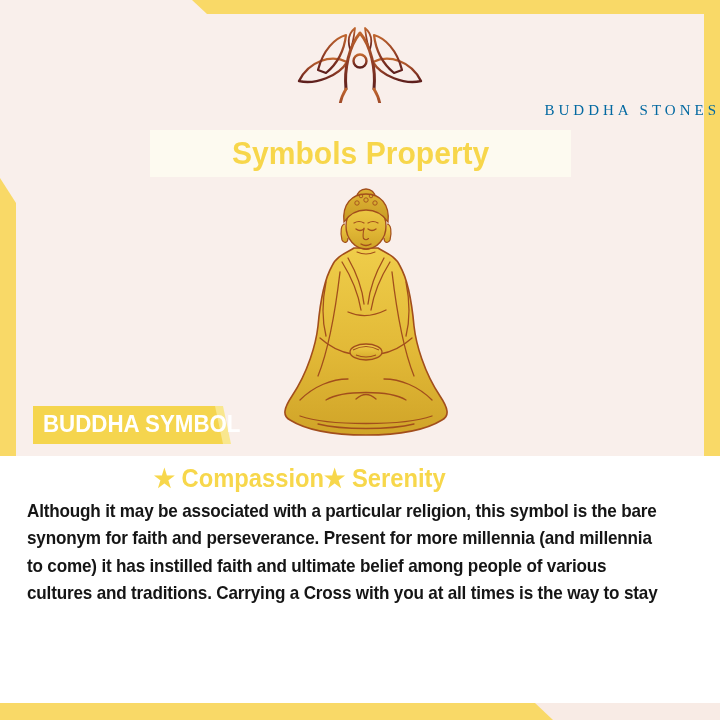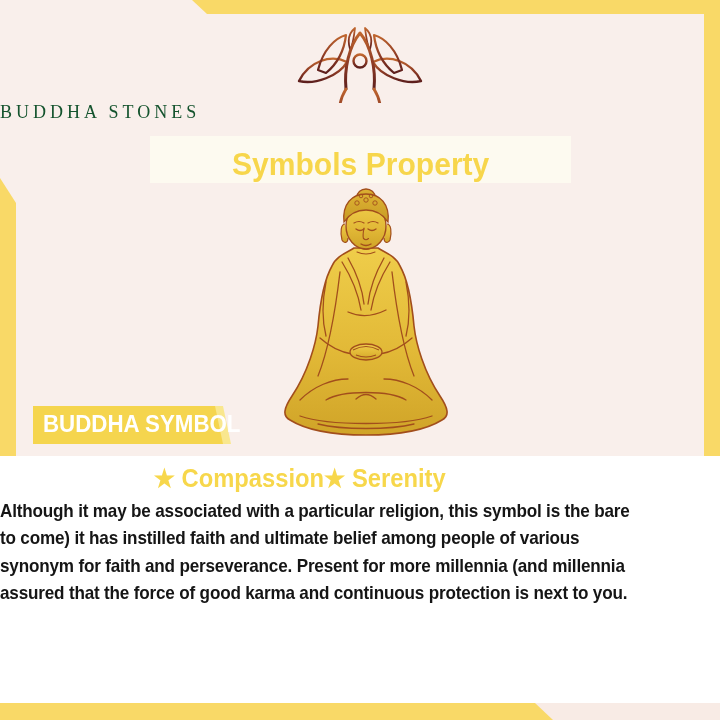--- a/index.html
+++ b/index.html
@@ -15,27 +15,27 @@
   .ribbon-right{right:0;top:0;width:16px;height:543px;
     clip-path:polygon(0 0,16px 0,16px 543px,0 522px);}
   .ribbon-left{left:0;top:178px;width:16px;height:542px;
     clip-path:polygon(0 0,16px 25px,16px 542px,0 542px);}
   .band-bottom-pink{position:absolute;left:0;top:703px;width:720px;height:17px;background:#f8ebe5;}
   .ribbon-bottom{left:0;top:703px;width:553px;height:17px;
     clip-path:polygon(0 0,535px 0,553px 17px,0 17px);}
   
   .logo{position:absolute;left:295px;top:27px;width:130px;height:76px;}
   .brand-name{
-    position:absolute;left:0;top:102px;width:720px;text-align:left;
-    font-family:"Liberation Serif", serif;font-size:18px;letter-spacing:4px;
-    color:#14532d;font-weight:400;
+    position:absolute;left:0;top:102px;width:720px;text-align:right;
+    font-family:"Liberation Serif", serif;font-size:15px;letter-spacing:4px;
+    color:#0369a1;font-weight:400;
   }
   .title-banner{
-    position:absolute;left:150px;top:136px;width:421px;height:47px;
-    background:#fdfaf0;display:flex;align-items:flex-end;justify-content:center;
+    position:absolute;left:150px;top:130px;width:421px;height:47px;
+    background:#fdfaf0;display:flex;align-items:center;justify-content:center;
   }
   .title-banner span{
     display:inline-block;transform:scaleX(.97);transform-origin:center;
     font-size:31px;font-weight:700;color:#f7d64b;letter-spacing:0;
   }
   
   .buddha{position:absolute;left:278px;top:186px;width:176px;height:256px;}
   
   .badge{position:absolute;left:33px;top:406px;width:198px;height:38px;}
   .badge .sliver{position:absolute;left:0;top:0;width:198px;height:38px;background:#f9e78e;
@@ -50,21 +50,21 @@
   
   .white-section{position:absolute;left:0;top:456px;width:720px;height:247px;background:#ffffff;}
   .traits{
     position:absolute;left:0;top:8px;width:600px;text-align:center;
   }
   .traits span{
     display:inline-block;transform:scaleX(.95);transform-origin:center;
     font-size:25px;font-weight:700;color:#f7d74b;white-space:nowrap;
   }
   .desc{position:absolute;left:0;top:41px;width:720px;}
-  .desc .line{height:27.4px;white-space:nowrap;}
+  .desc .line{height:27.4px;padding-left:27px;white-space:nowrap;}
   .desc .line span{
     display:inline-block;transform:scaleX(.9);transform-origin:left center;
     font-size:19px;font-weight:700;color:#151515;letter-spacing:-0.2px;
     line-height:27.4px;
   }
 </style>
 </head>
 <body>
 
 <div class="frame">
@@ -74,23 +74,23 @@
   <div class="ribbon ribbon-bottom"></div>
   <div class="ribbon ribbon-right"></div>
   <div class="ribbon ribbon-left"></div>
 
   <div class="white-section">
     <div class="traits">
       <span>★ Compassion★ Serenity</span>
     </div>
     <div class="desc">
       <div class="line"><span>Although it may be associated with a particular religion, this symbol is the bare</span></div>
+      <div class="line"><span>synonym for faith and perseverance. Present for more millennia (and millennia</span></div>
       <div class="line"><span>to come) it has instilled faith and ultimate belief among people of various</span></div>
-      <div class="line"><span>synonym for faith and perseverance. Present for more millennia (and millennia</span></div>
-      <div class="line"><span>assured that the force of good karma and continuous protection is next to you.</span></div>
+      <div class="line"><span>cultures and traditions. Carrying a Cross with you at all times is the way to stay</span></div>
     </div>
   </div>
 
   <svg class="logo" viewBox="0 0 130 76" xmlns="http://www.w3.org/2000/svg" aria-hidden="true">
     <defs>
       <linearGradient id="lg" x1="0" y1="0" x2="0" y2="1">
         <stop offset="0" stop-color="#c0662e"></stop>
         <stop offset="0.55" stop-color="#8d3a24"></stop>
         <stop offset="1" stop-color="#5d1f1d"></stop>
       </linearGradient>

